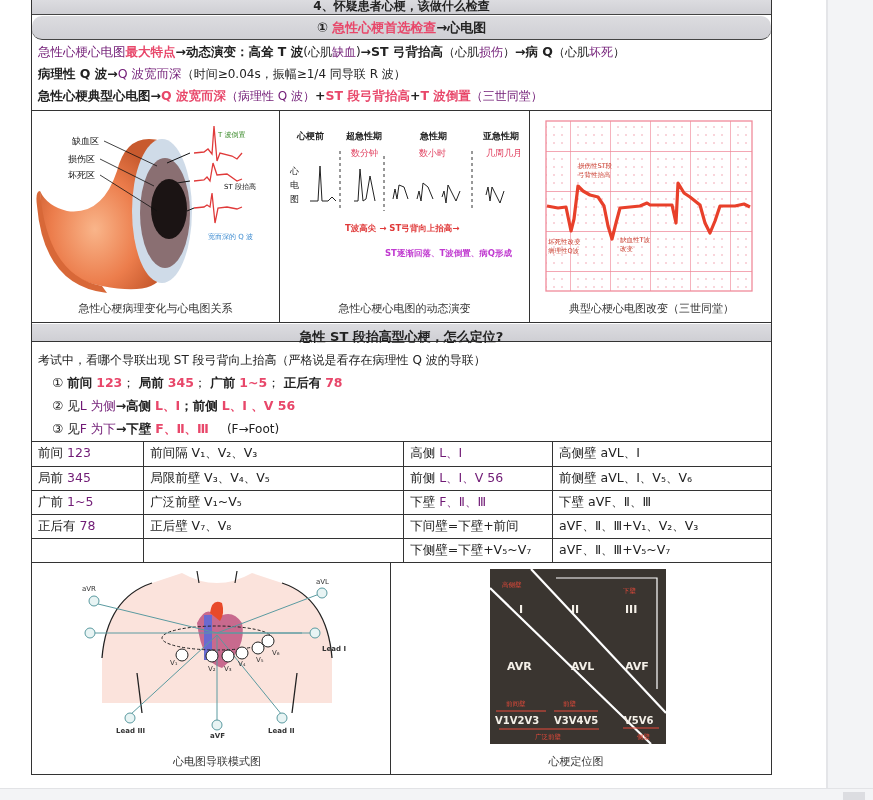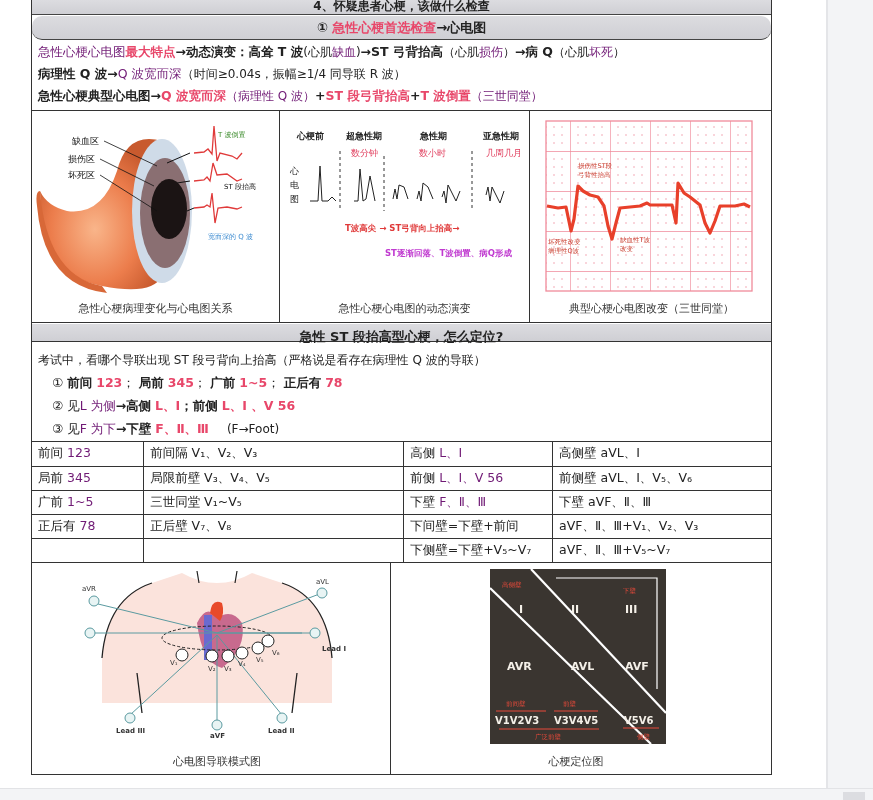--- a/index.html
+++ b/index.html
@@ -215,21 +215,21 @@
           <td>高侧壁  aVL、Ⅰ</td>
         </tr>
         <tr>
           <td><span>局前</span> <span class="pink">345</span></td>
           <td>局限前壁  V₃、V₄、V₅</td>
           <td><span>前侧</span> <span class="pink">L、Ⅰ、V 56</span></td>
           <td>前侧壁  aVL、Ⅰ、V₅、V₆</td>
         </tr>
         <tr>
           <td><span>广前</span> <span class="pink">1~5</span></td>
-          <td>三世同堂    V₁~V₅</td>
+          <td>广泛前壁    V₁~V₅</td>
           <td><span>下壁</span> <span class="pink">F、Ⅱ、Ⅲ</span></td>
           <td>下壁  aVF、Ⅱ、Ⅲ</td>
         </tr>
         <tr>
           <td><span>正后有</span> <span class="pink">78</span></td>
           <td>正后壁  V₇、V₈</td>
           <td>下间壁=下壁+前间</td>
           <td>aVF、Ⅱ、Ⅲ+V₁、V₂、V₃</td>
         </tr>
         <tr>

